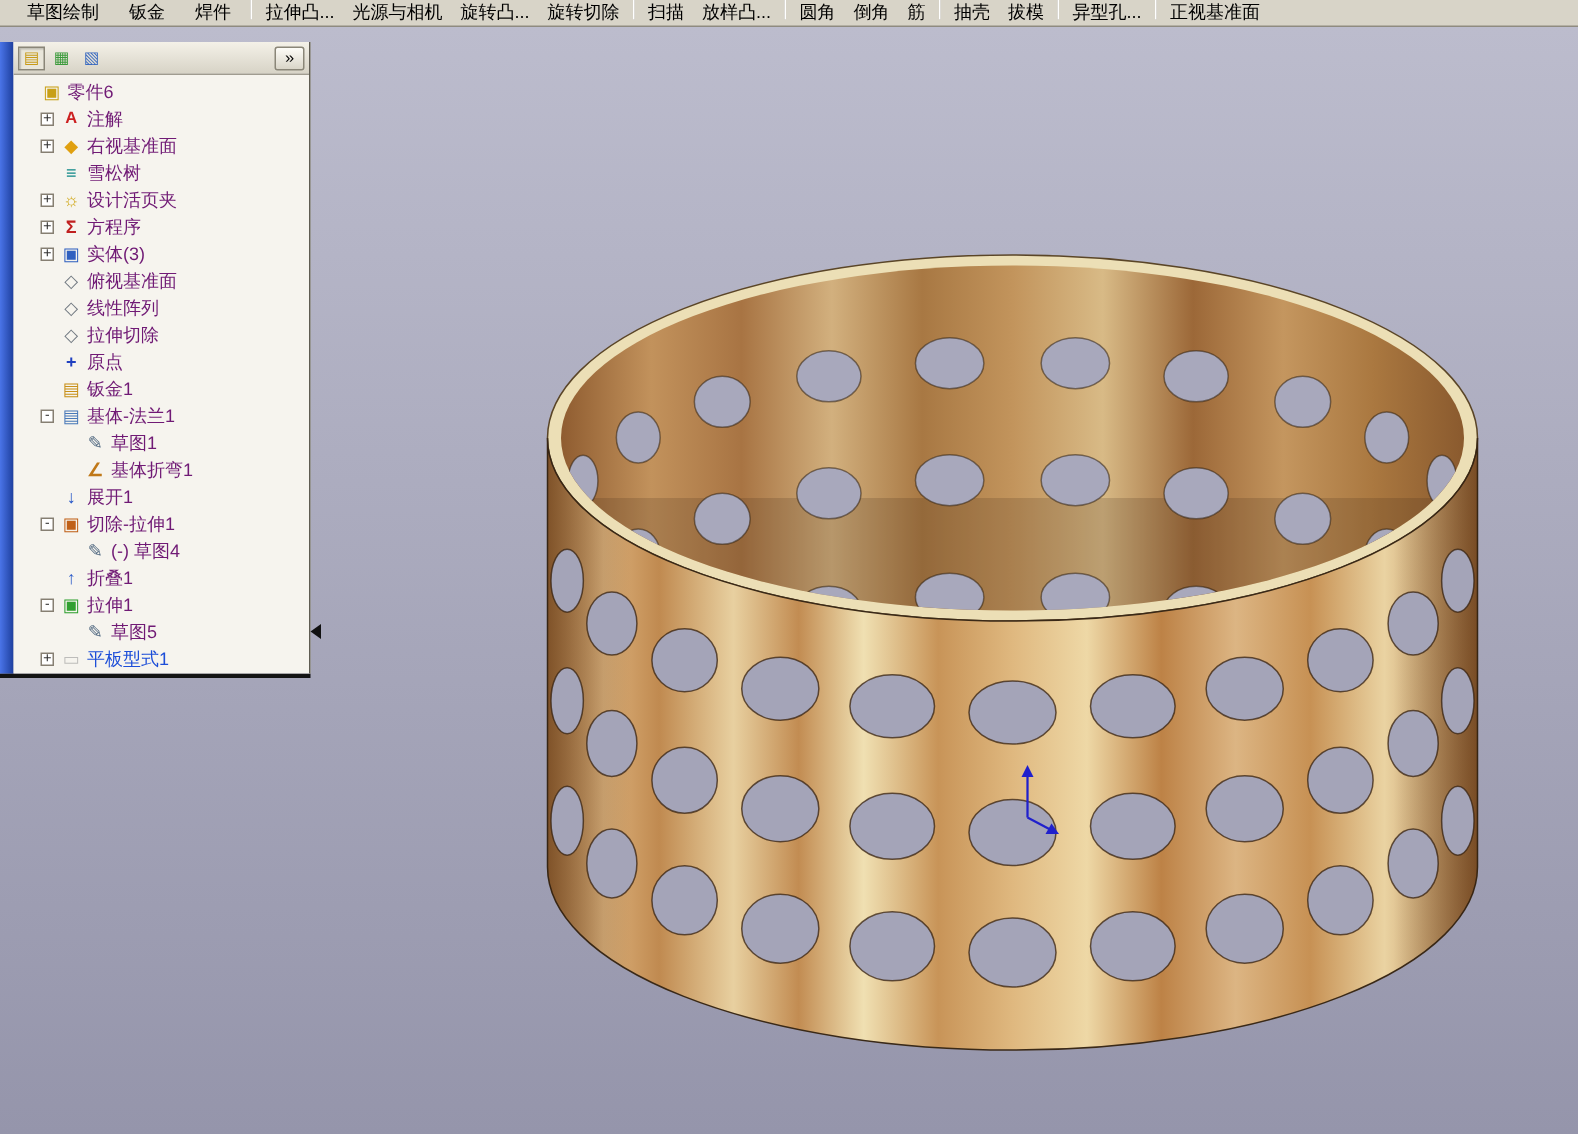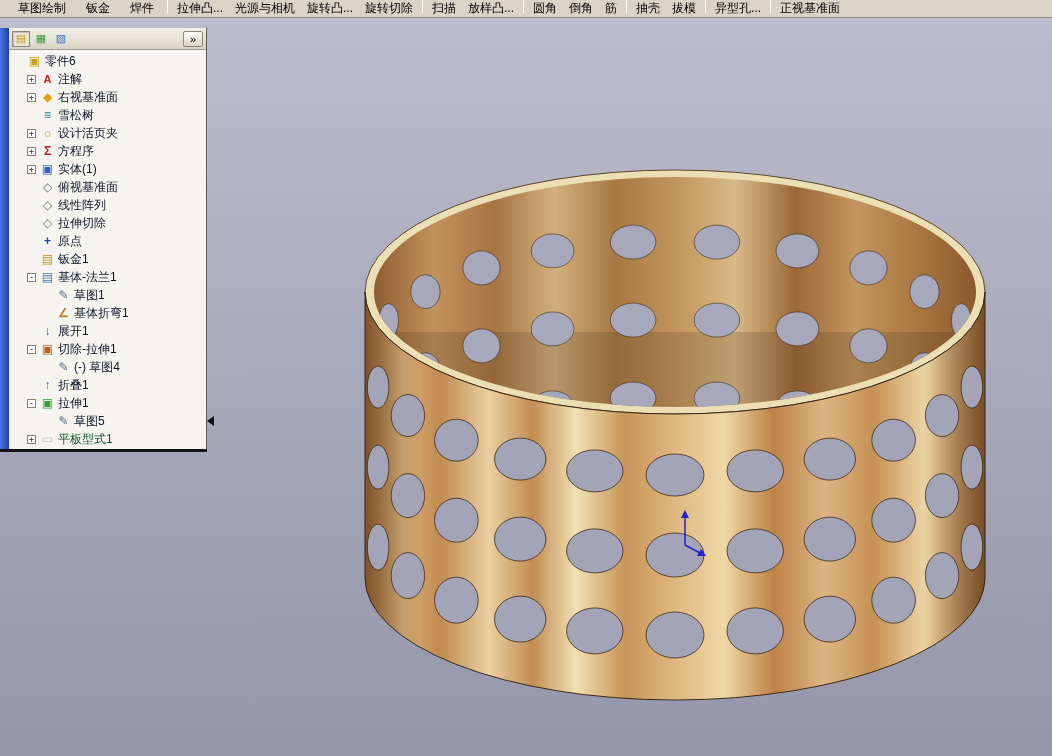--- a/index.html
+++ b/index.html
@@ -19,22 +19,22 @@
   .hicon{width:18px;height:16px;display:flex;align-items:center;justify-content:center;font-size:11px;border:1px solid transparent;cursor:default}
   .hicon.active{border:1px solid #8a8678;background:#e9e6da;box-shadow:inset 1px 1px 1px rgba(0,0,0,.18)}
   .ic-gold{color:#c89a18}.ic-green{color:#3a9a3a}.ic-blue{color:#3a6ac0}
   .chev{margin-left:auto;width:20px;height:16px;border:1px solid #8a8678;background:linear-gradient(#fdfcf7,#d9d5c8);display:flex;align-items:center;justify-content:center;font-size:11px;border-radius:2px;cursor:default}
   .tree{flex:1;padding-top:2px;font-size:12px;overflow:hidden}
   .titem{display:flex;align-items:center;height:18px;padding-left:18px;white-space:nowrap;cursor:default}
   .titem.lvl2{padding-left:34px}
   .gut{width:13px;display:flex;align-items:center;flex:0 0 auto}
   .box{width:9px;height:9px;border:1px solid #867f72;background:#fff;font-size:9px;line-height:7px;text-align:center;color:#333;font-family:"DejaVu Sans Mono",monospace}
   .ticon{width:15px;flex:0 0 auto;text-align:center;margin-right:3px;font-size:12px}
-  .tlabel{color:#0f172a}
-  .grayed .tlabel{color:#14532d}
+  .tlabel{color:#701a75}
+  .grayed .tlabel{color:#1d4ed8}
   .grayed .ticon{opacity:.55}
   .i-part{color:#c8a018}.i-annotations{color:#cc2020;font-weight:bold;font-size:11px}.i-design_binder{color:#e0a010}
   .i-material{color:#108888;font-weight:bold}.i-lights{color:#d0a818}.i-equations{color:#c02020;font-weight:bold}
   .i-solid_bodies{color:#3060c0}.i-plane{color:#707880}.i-origin{color:#2040c0;font-weight:bold}
   .i-sheet_metal{color:#c89018}.i-base_flange{color:#4878b8}.i-sketch{color:#506880}
   .i-bend{color:#c07818;font-weight:bold}.i-unfold{color:#2858c8;font-weight:bold}.i-cut_extrude{color:#c06018}
   .i-fold{color:#2858c8;font-weight:bold}.i-extrude{color:#30a030}.i-flat_pattern{color:#909090}
   .collapse-arrow{position:absolute;left:207px;top:398px;width:0;height:0;border-top:5px solid transparent;border-bottom:5px solid transparent;border-right:7px solid #111;cursor:pointer}
 </style>
 </head>
@@ -234,21 +234,21 @@
               <span class="box">+</span>
             </span>
             <span class="ticon i-equations">Σ</span>
             <span class="tlabel">方程序</span>
           </div>
         <div class="titem">
             <span class="gut">
               <span class="box">+</span>
             </span>
             <span class="ticon i-solid_bodies">▣</span>
-            <span class="tlabel">实体(1)</span>
+            <span class="tlabel">实体(3)</span>
           </div>
         <div class="titem">
             <span class="gut"></span>
             <span class="ticon i-plane">◇</span>
             <span class="tlabel">俯视基准面</span>
           </div>
         <div class="titem">
             <span class="gut"></span>
             <span class="ticon i-plane">◇</span>
             <span class="tlabel">线性阵列</span>

